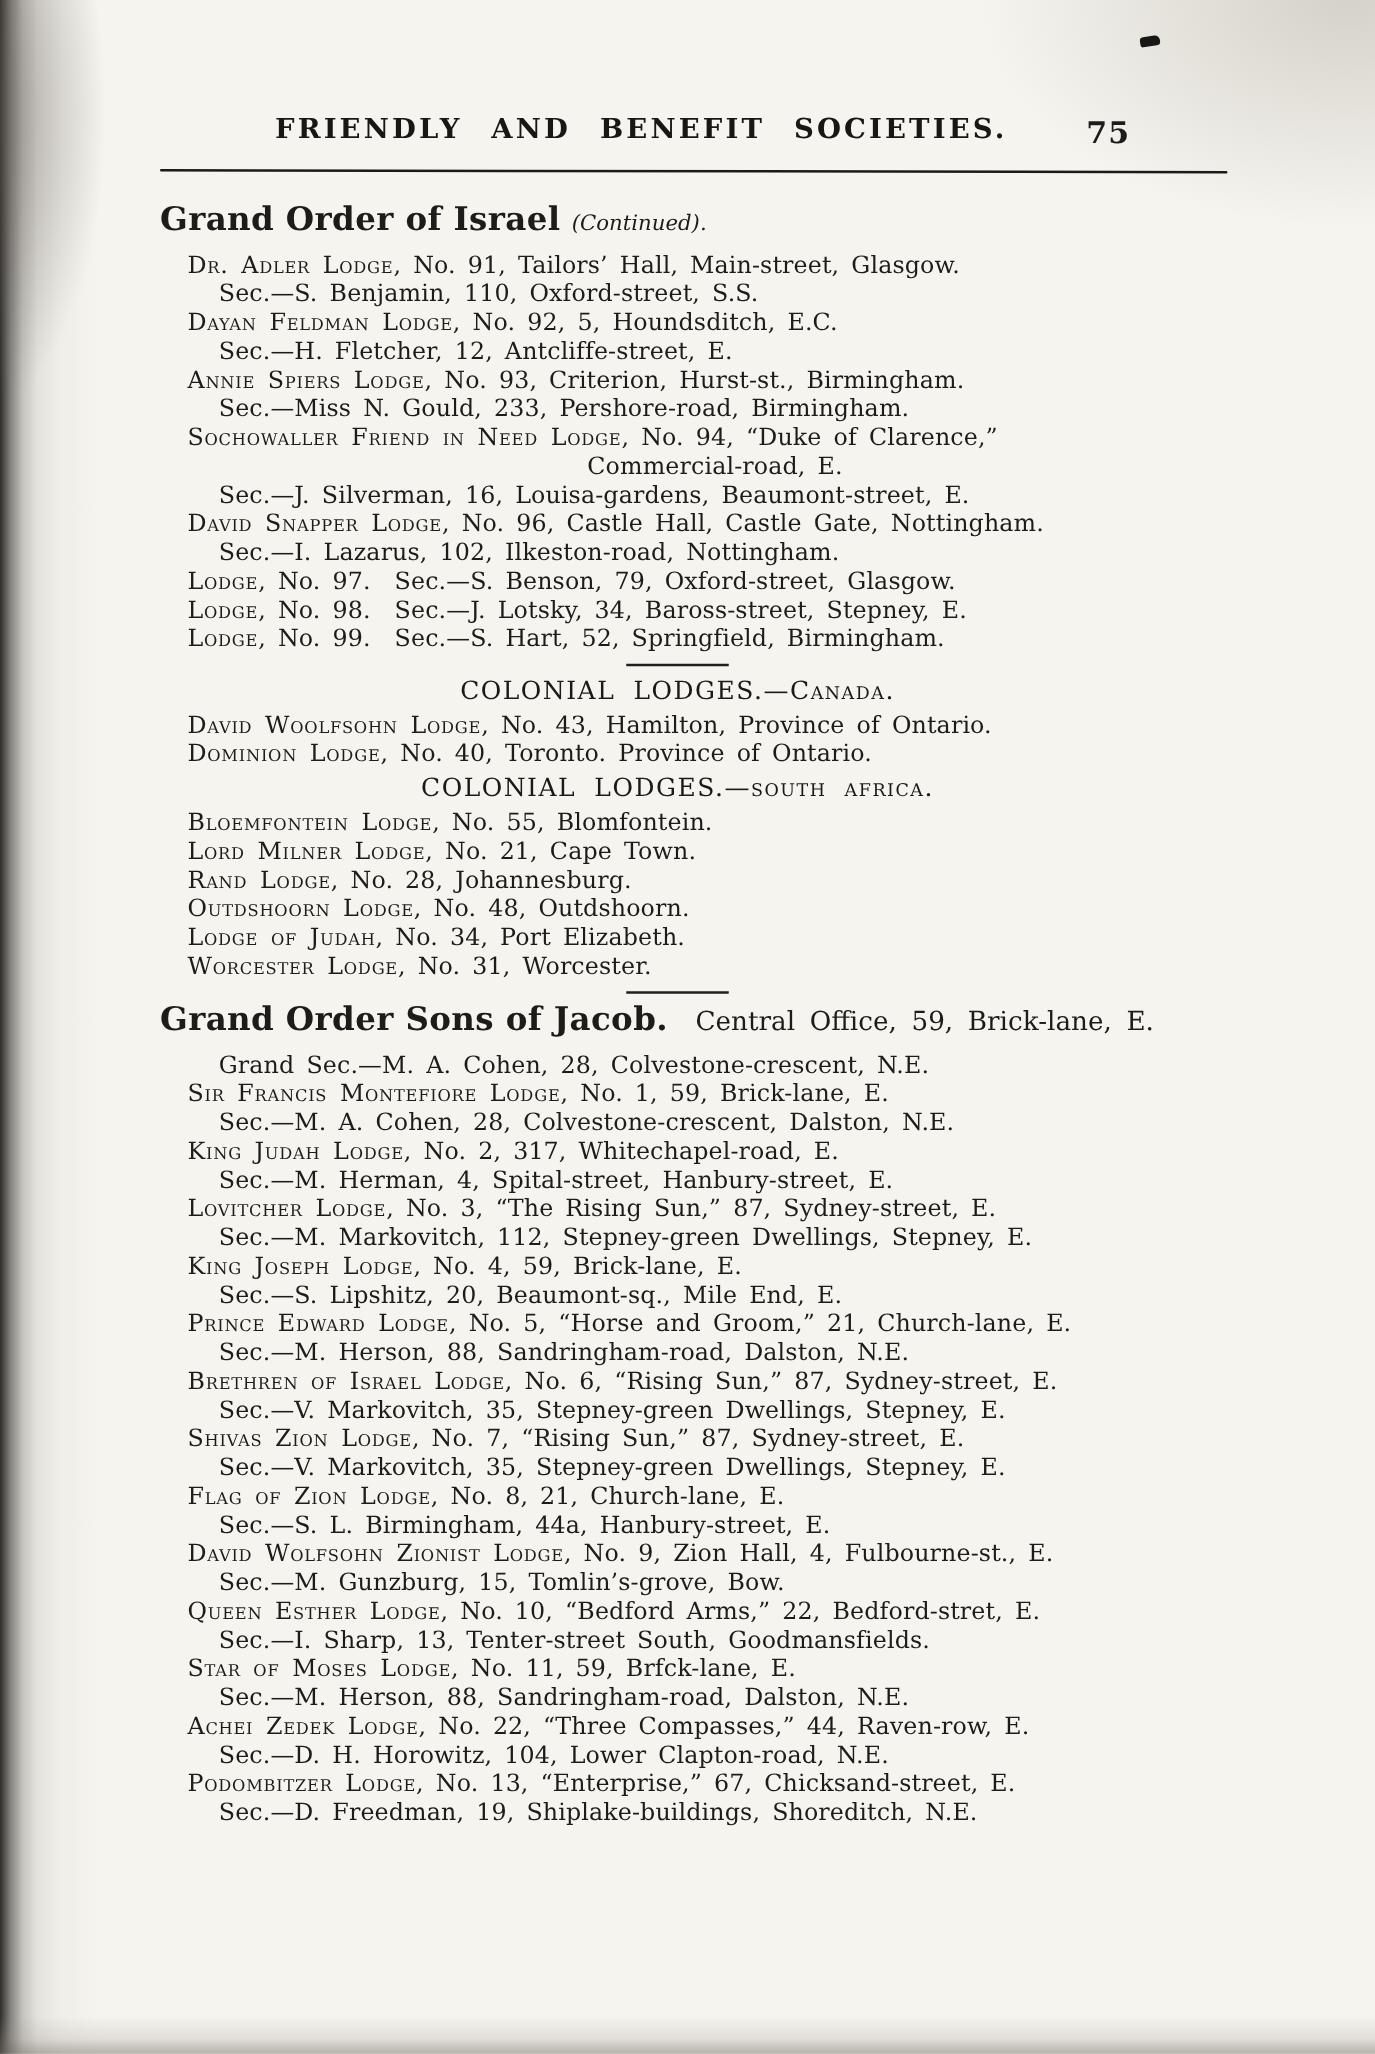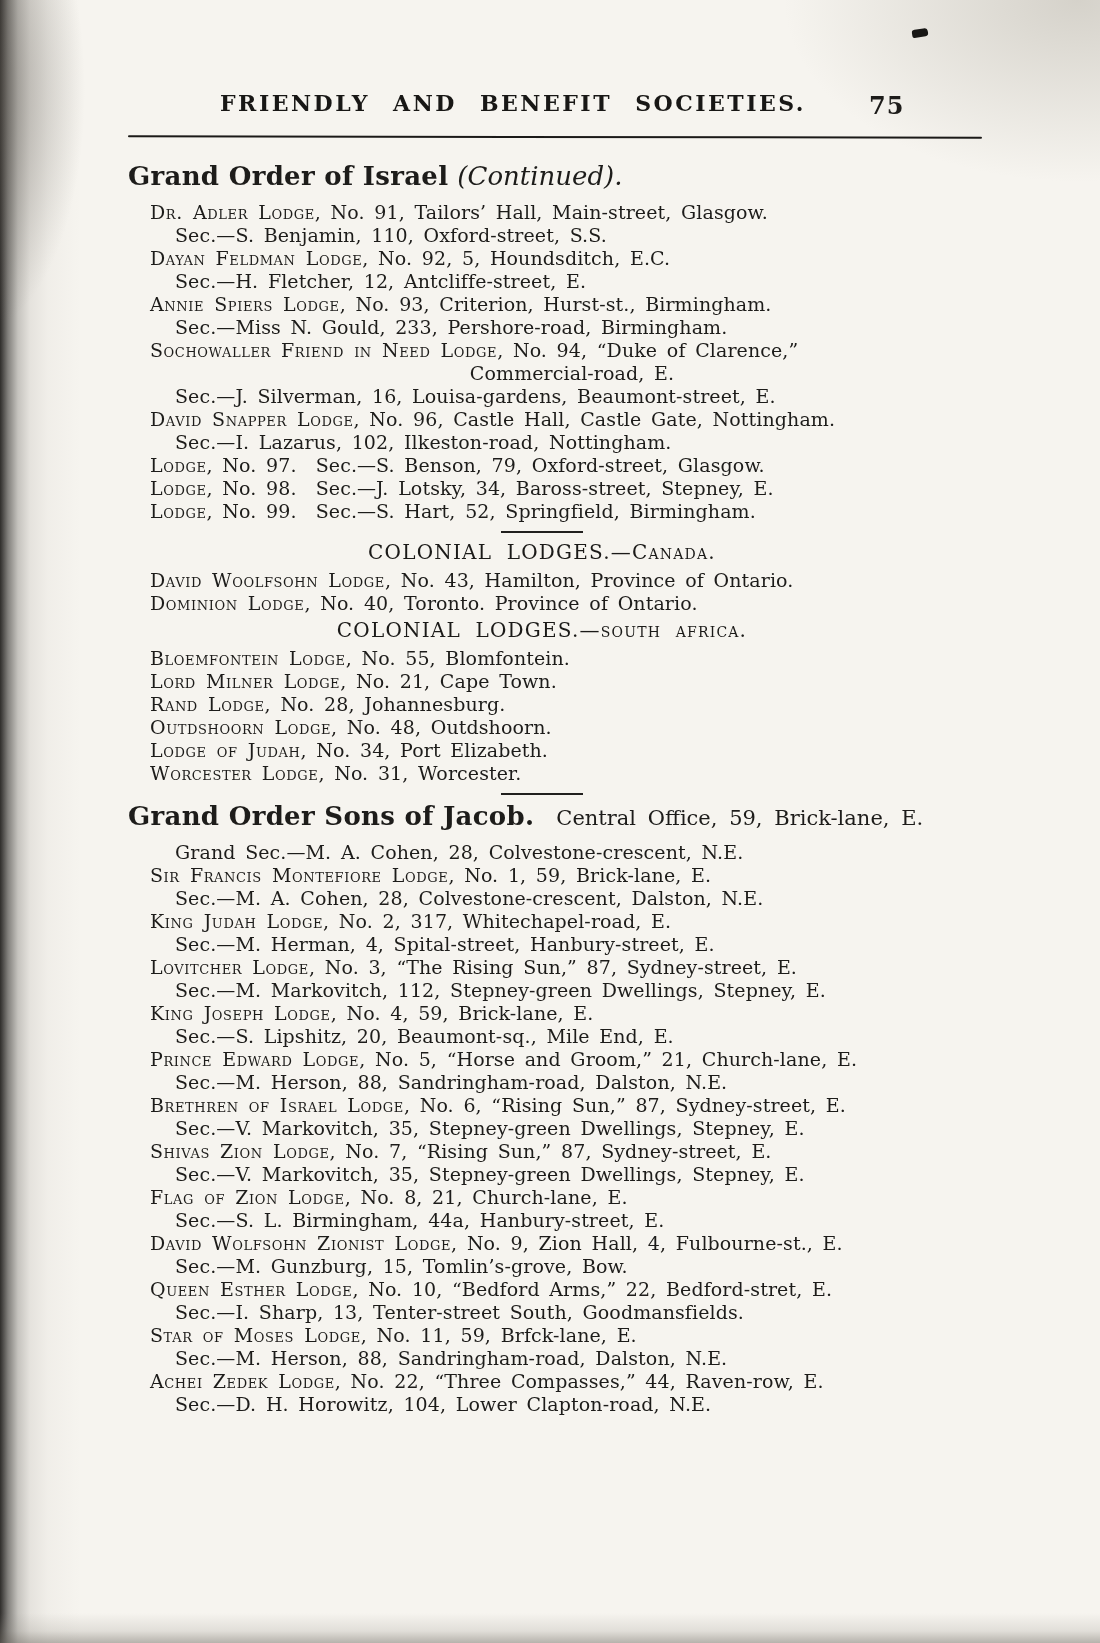--- a/index.html
+++ b/index.html
@@ -41,21 +41,21 @@
   }
   .page-number{position:absolute;left:728px;top:1px;font-weight:bold;font-size:24px;letter-spacing:1px;margin-left:13px;}
   .head-rule{
     position:absolute;top:136px;left:128px;width:854px;height:2px;background:#1b1a18;
     transform:rotate(0.1deg);border-radius:1px;
   }
   
   .content{position:absolute;top:158px;left:128px;width:828px;}
   .section-heading{font-size:26px;margin:4px 0 9px 0;line-height:1.15;}
   .sh-bold{font-weight:bold;letter-spacing:0.3px;}
-  .sh-italic{font-style:italic;margin-left:9px;font-size:26px;text-align:right;}
+  .sh-italic{font-style:italic;margin-left:9px;font-size:17px;text-align:right;}
   .sh-plain{margin-left:22px;font-size:21px;word-spacing:5px;}
   .line{font-size:19px;line-height:23px;word-spacing:3.5px;letter-spacing:0.1px;white-space:nowrap;}
   .ind-0{padding-left:22px;}
   .ind-1{padding-left:47px;}
   .ind-2{padding-left:60px;text-align:center;}
   .sc{font-variant:small-caps;letter-spacing:0.6px;}
   .subheading{
     text-align:center;font-size:20px;margin:3px 0 5px 0;line-height:24px;
     letter-spacing:1.2px;word-spacing:7px;color:#1b1a18;
   }
@@ -184,13 +184,17 @@
       <div class="line ind-1"><span class="tx">Sec.—I. Sharp, 13, Tenter-street South, Goodmansfields.</span></div>
     </div>
     <div class="entry">
       <div class="line ind-0"><span class="sc">Star of Moses Lodge</span><span class="tx">, No. 11, 59, Brfck-lane, E.</span></div>
       <div class="line ind-1"><span class="tx">Sec.—M. Herson, 88, Sandringham-road, Dalston, N.E.</span></div>
     </div>
     <div class="entry">
       <div class="line ind-0"><span class="sc">Achei Zedek Lodge</span><span class="tx">, No. 22, “Three Compasses,” 44, Raven-row, E.</span></div>
       <div class="line ind-1"><span class="tx">Sec.—D. H. Horowitz, 104, Lower Clapton-road, N.E.</span></div>
     </div>
+    <div class="entry">
+      <div class="line ind-0"><span class="sc">Podombitzer Lodge</span><span class="tx">, No. 13, “Enterprise,” 67, Chicksand-street, E.</span></div>
+      <div class="line ind-1"><span class="tx">Sec.—D. Freedman, 19, Shiplake-buildings, Shoreditch, N.E.</span></div>
+    </div>
   </div>
 
 </body></html>

